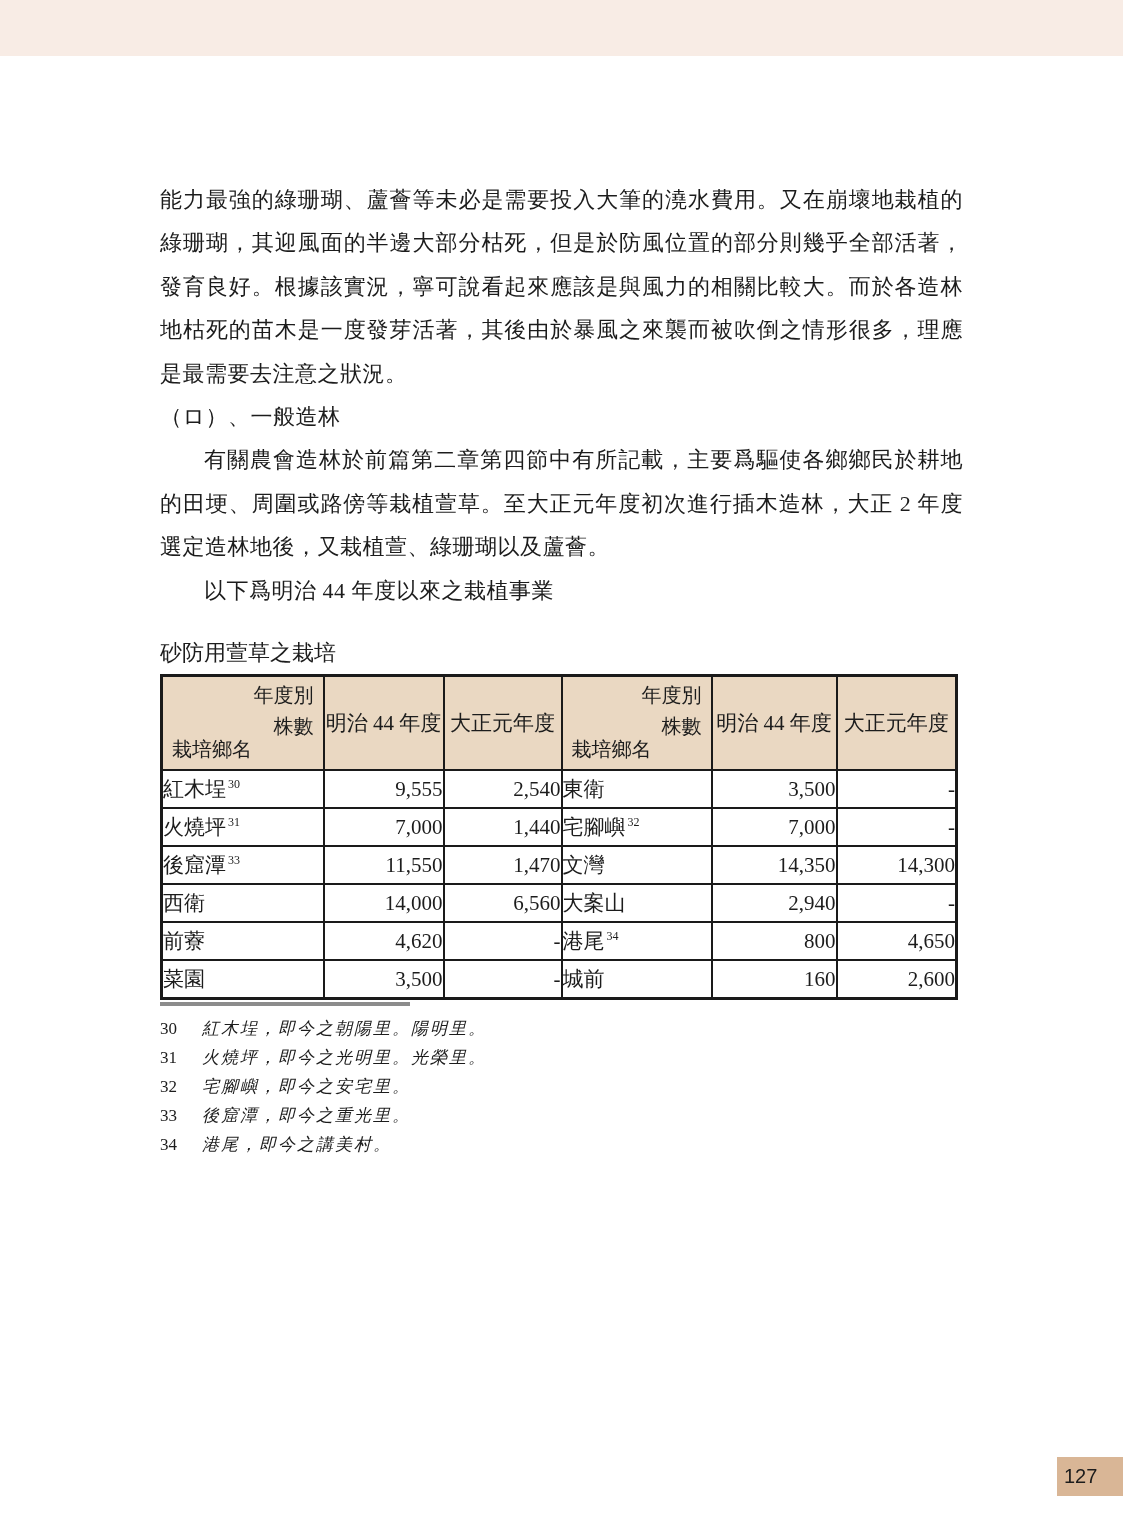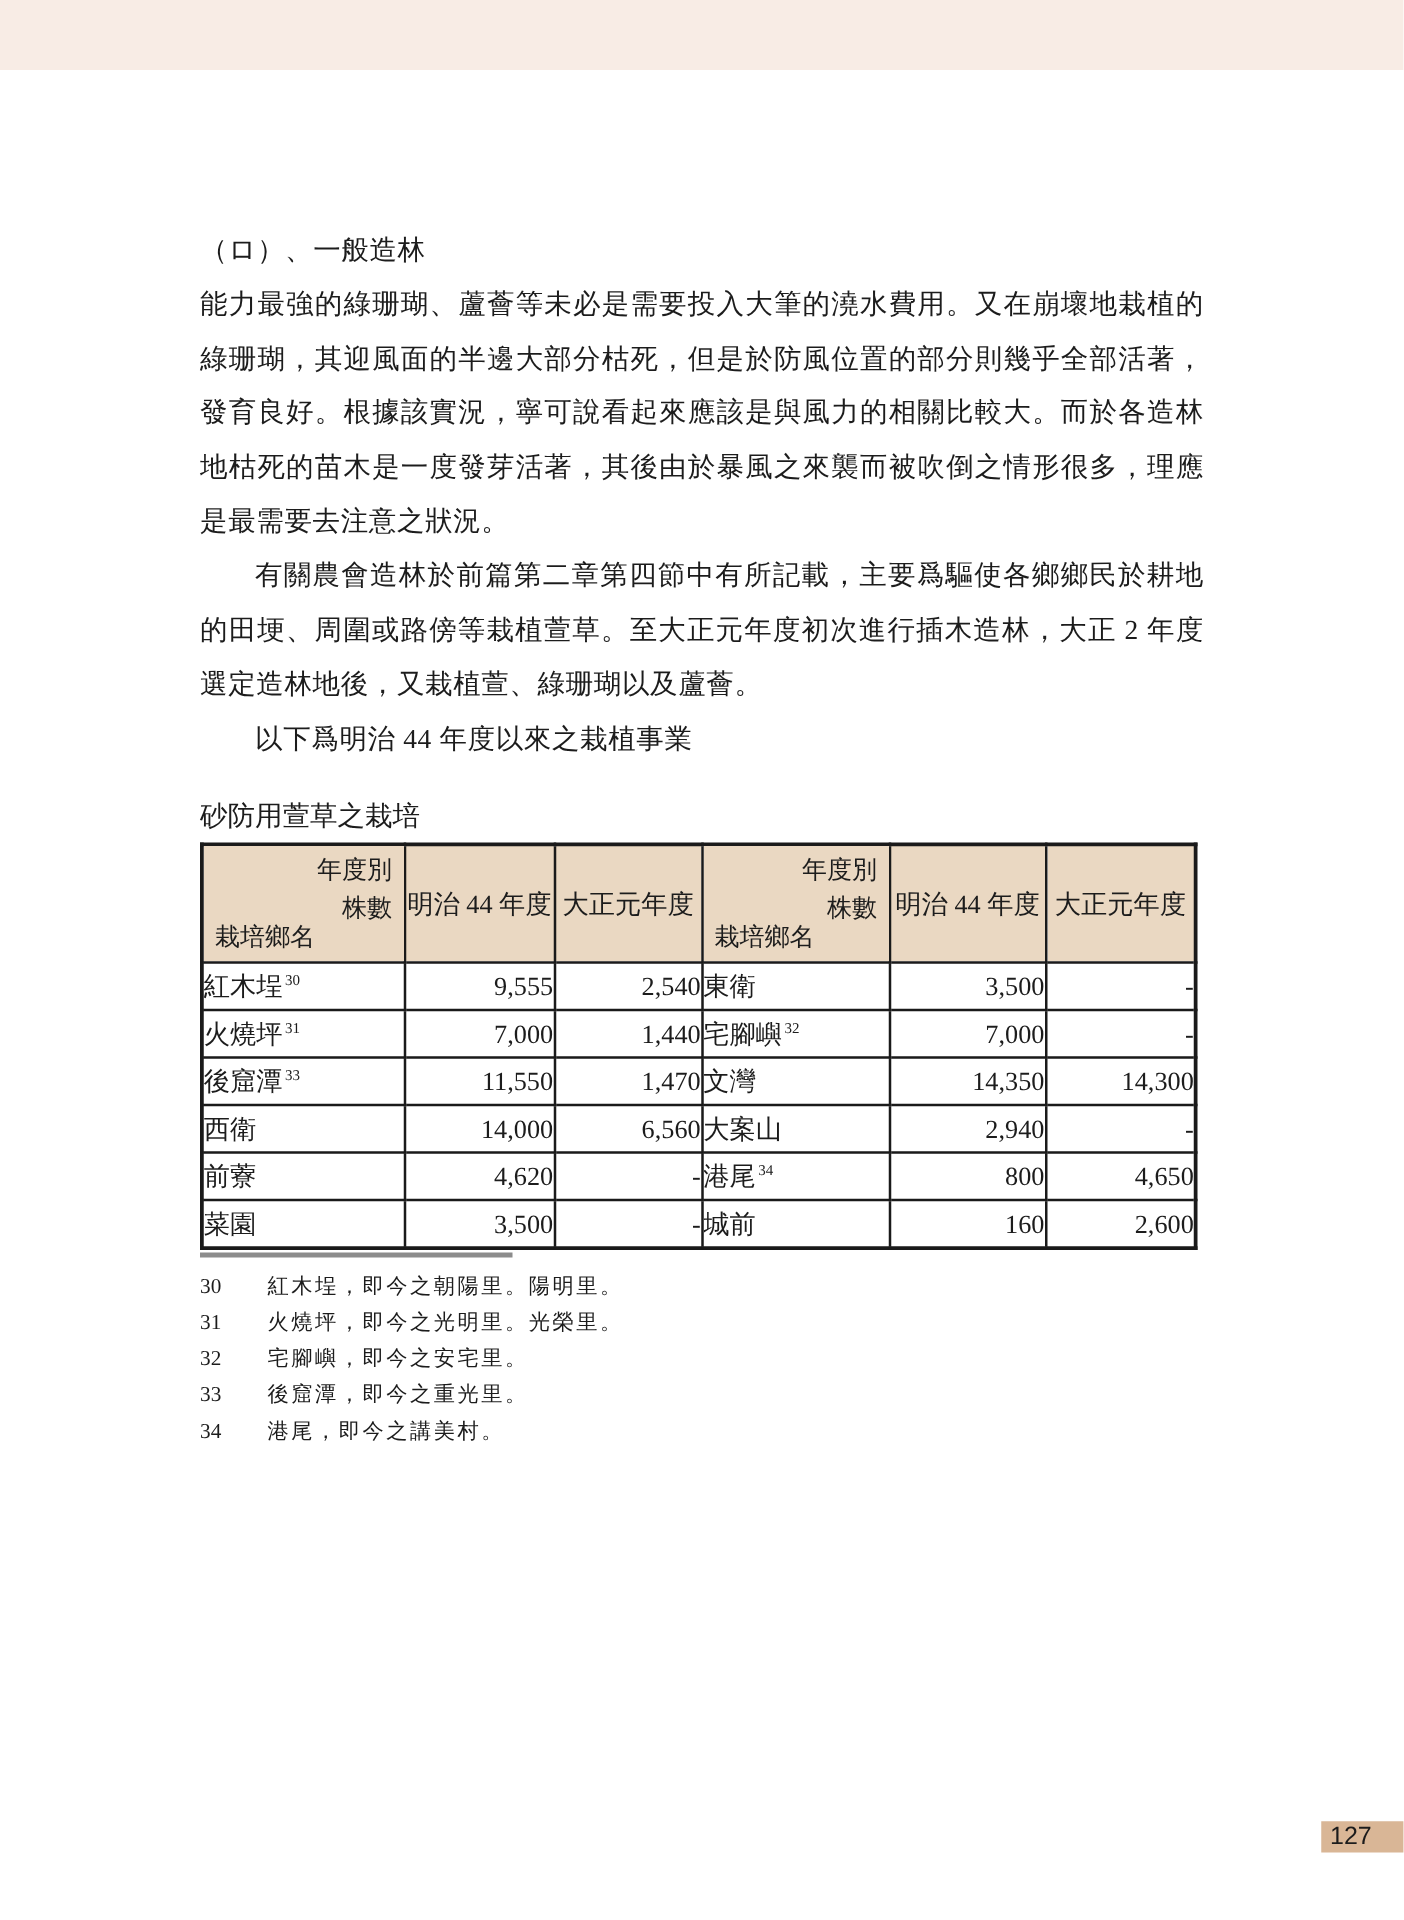--- a/index.html
+++ b/index.html
@@ -73,45 +73,46 @@
     width:250px;height:4px;background:#8c8c8c;
   }
   .footnotes{margin-top:8px;}
   .footnote-row{
     display:flex;
     font-size:17px;
     line-height:29px;
   }
   .footnote-num{width:30px;flex:0 0 30px;}
   .footnote-text{
+    font-style:italic;
     letter-spacing:2px;
-    margin-left:24px;
+    margin-left:12px;
   }
   .page-num-band{
     position:absolute;
     right:0;top:1457px;
-    width:66px;height:25px;
+    width:66px;height:39px;
     background:#d9b696;
     display:flex;align-items:center;
   }
   .page-num-band span{
     font-size:20px;
     padding-left:7px;
     font-family:"Liberation Sans","DejaVu Sans",sans-serif;
   }
 </style>
 </head>
 <body>
 
 <div class="page">
   <div class="topband"></div>
 
   <div class="content">
+    <p class="body-text">能力最強的綠珊瑚、蘆薈等未必是需要投入大筆的澆水費用。又在崩壞地栽植的綠珊瑚，其迎風面的半邊大部分枯死，但是於防風位置的部分則幾乎全部活著，發育良好。根據該實況，寧可說看起來應該是與風力的相關比較大。而於各造林地枯死的苗木是一度發芽活著，其後由於暴風之來襲而被吹倒之情形很多，理應是最需要去注意之狀況。</p>
     <p class="body-text">（ロ）、一般造林</p>
-    <p class="body-text">能力最強的綠珊瑚、蘆薈等未必是需要投入大筆的澆水費用。又在崩壞地栽植的綠珊瑚，其迎風面的半邊大部分枯死，但是於防風位置的部分則幾乎全部活著，發育良好。根據該實況，寧可說看起來應該是與風力的相關比較大。而於各造林地枯死的苗木是一度發芽活著，其後由於暴風之來襲而被吹倒之情形很多，理應是最需要去注意之狀況。</p>
     <p class="body-text indent">有關農會造林於前篇第二章第四節中有所記載，主要爲驅使各鄉鄉民於耕地的田埂、周圍或路傍等栽植萱草。至大正元年度初次進行插木造林，大正 2 年度選定造林地後，又栽植萱、綠珊瑚以及蘆薈。</p>
     <p class="body-text indent">以下爲明治 44 年度以來之栽植事業</p>
 
     <div class="table-title">砂防用萱草之栽培</div>
 
     <table class="plant-table">
       <colgroup>
         <col style="width:162px">
           <col style="width:120px">
           <col style="width:118px">

